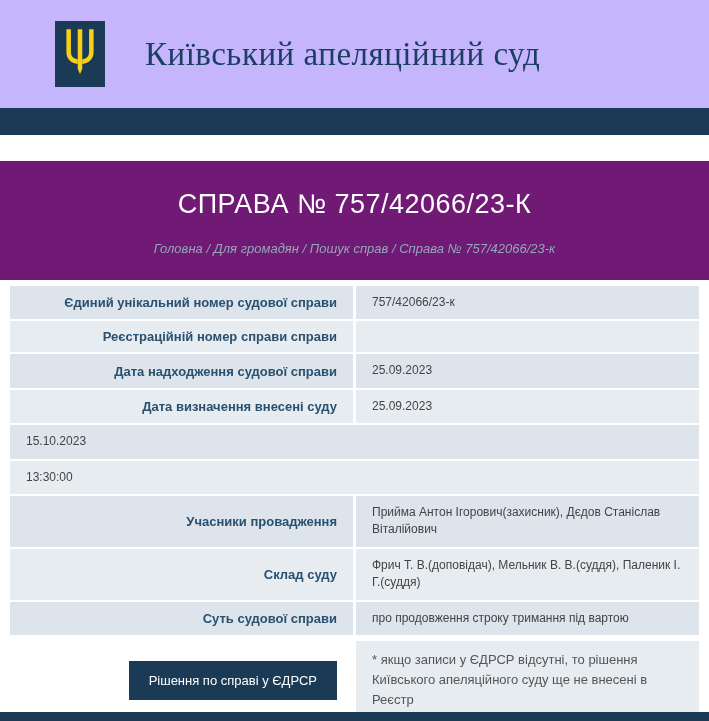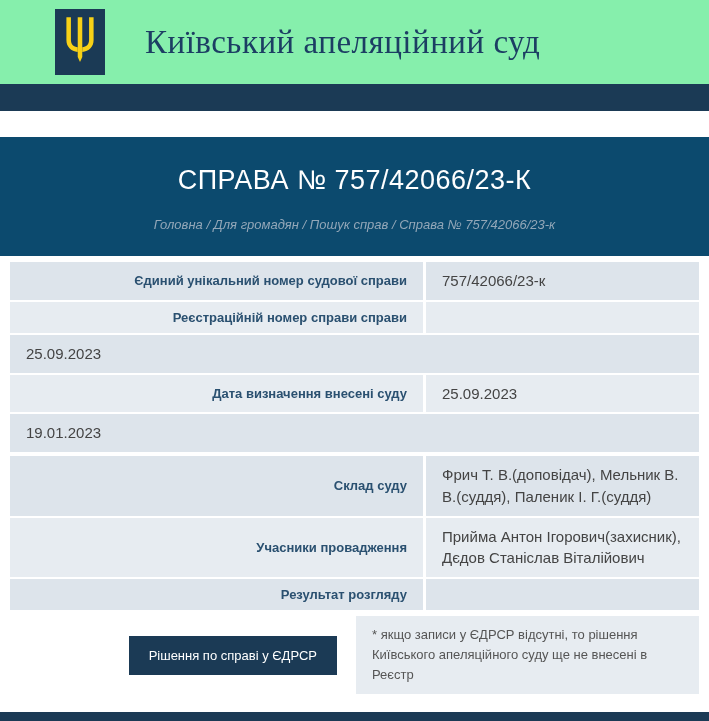--- a/index.html
+++ b/index.html
@@ -5,68 +5,68 @@
   html,body{margin:0;padding:0;}
   body{
     width:709px;height:721px;overflow:hidden;position:relative;
     background:#ffffff;
     font-family:"Liberation Sans", sans-serif;
     -webkit-font-smoothing:antialiased;
   }
 
   
   .site-header{
-    height:84px;background:#86efac;
+    height:108px;background:#c4b5fd;
     display:flex;align-items:center;
     padding-left:55px;box-sizing:border-box;
   }
   .logo-box{
     width:50px;height:66px;background:#1b3a55;
     display:flex;align-items:center;justify-content:center;
     flex:0 0 auto;cursor:pointer;
   }
   .court-title{
     font-family:"Liberation Serif", serif;
     font-size:33px;color:#1c3e63;margin-left:40px;
     letter-spacing:0.5px;white-space:nowrap;
   }
 
   
   .nav-bar{height:27px;background:#1b3a55;}
   .header-gap{height:26px;background:#ffffff;}
 
   
   .hero{
-    background:#0c4a6e;color:#ffffff;text-align:center;
+    background:#701a75;color:#ffffff;text-align:center;
     padding:28px 22px 24px;box-sizing:border-box;
   }
   .case-title{font-size:27px;font-weight:400;letter-spacing:0.5px;}
   .breadcrumb{
     margin-top:21px;font-size:13px;font-style:italic;color:#93a7b8;
     cursor:pointer;
   }
 
   
   .case-table{padding:6px 10px 0 10px;}
   .row{
     display:flex;margin-bottom:2px;align-items:stretch;
   }
   .row:nth-child(odd){background:#dde4eb;}
   .row:nth-child(even){background:#e7ecf1;}
   .cell{box-sizing:border-box;display:flex;align-items:center;}
   .cell.label{
-    width:416px;justify-content:flex-end;text-align:right;
+    width:346px;justify-content:flex-end;text-align:right;
     padding:8px 16px 8px 10px;
     font-weight:bold;font-size:13px;color:#2a5070;
     border-right:3px solid #ffffff;min-height:31px;
   }
   .cell.value{
     flex:1;justify-content:flex-start;text-align:left;
     padding:8px 10px 8px 16px;
-    font-size:15px;color:#444444;line-height:1.45;min-height:31px;
+    font-size:12px;color:#444444;line-height:1.45;min-height:31px;
   }
 
   
   .decision-row{display:flex;padding:4px 10px 0 10px;}
   .decision-left{
     width:346px;box-sizing:border-box;background:#ffffff;
     display:flex;justify-content:flex-end;align-items:center;
     padding-right:16px;border-right:3px solid #ffffff;
   }
   .decision-button{
@@ -116,50 +116,52 @@
   <div class="row">
     <div class="cell label">Єдиний унікальний номер судової справи</div>
     <div class="cell value">757/42066/23-к</div>
   </div>
 
   <div class="row">
     <div class="cell label">Реєстраційній номер справи справи</div>
   </div>
 
   <div class="row">
+    <div class="cell label">Дата надходження судової справи</div>
     <div class="cell value">25.09.2023</div>
   </div>
 
   <div class="row">
     <div class="cell label">Дата визначення внесені суду</div>
     <div class="cell value">25.09.2023</div>
   </div>
 
   <div class="row">
-    <div class="cell value">19.01.2023</div>
+    <div class="cell value">15.10.2023</div>
   </div>
 
   <div class="row">
+    <div class="cell value">13:30:00</div>
+  </div>
+
+  <div class="row">
+    <div class="cell label">Учасники провадження</div>
+    <div class="cell value">Прийма Антон Ігорович(захисник), Дєдов Станіслав Віталійович</div>
   </div>
 
   <div class="row">
     <div class="cell label">Склад суду</div>
     <div class="cell value">Фрич Т. В.(доповідач), Мельник В. В.(суддя), Паленик І. Г.(суддя)</div>
   </div>
 
   <div class="row">
-    <div class="cell label">Учасники провадження</div>
-    <div class="cell value">Прийма Антон Ігорович(захисник), Дєдов Станіслав Віталійович</div>
+    <div class="cell label">Суть судової справи</div>
+    <div class="cell value">про продовження строку тримання під вартою</div>
   </div>
 
-
-  <div class="row">
-    <div class="cell label">Результат розгляду</div>
-    <div class="cell value"></div>
-  </div>
 </div>
 
 <div class="decision-row">
   <div class="decision-left">
     <button class="decision-button">Рішення по справі у ЄДРСР</button>
   </div>
   <div class="decision-note">* якщо записи у ЄДРСР відсутні, то рішення Київського апеляційного суду ще не внесені в Реєстр</div>
 </div>
 
 <div class="footer-bar"></div>

